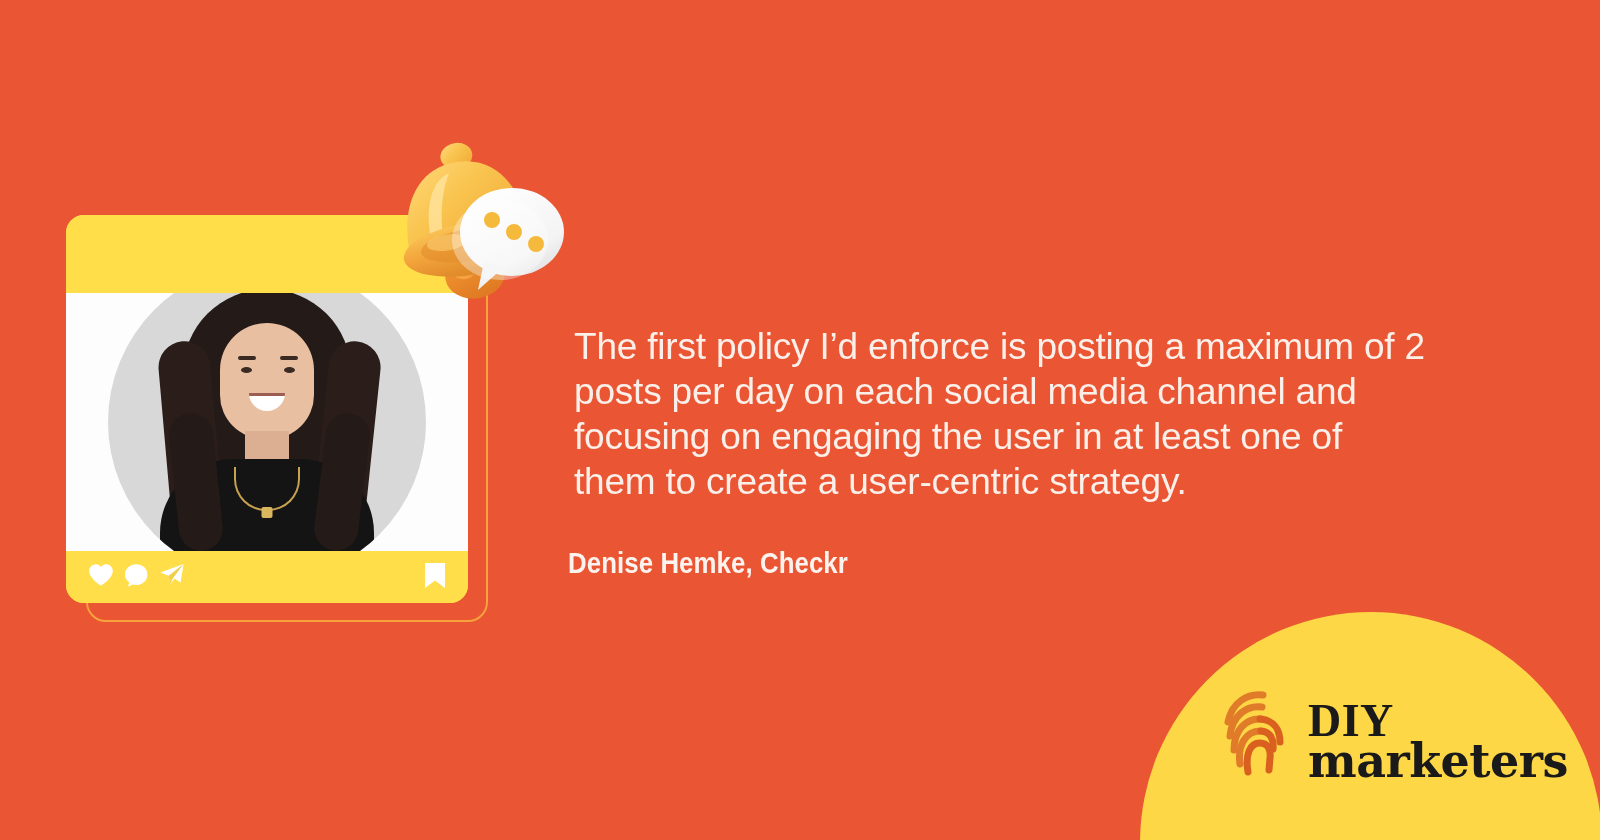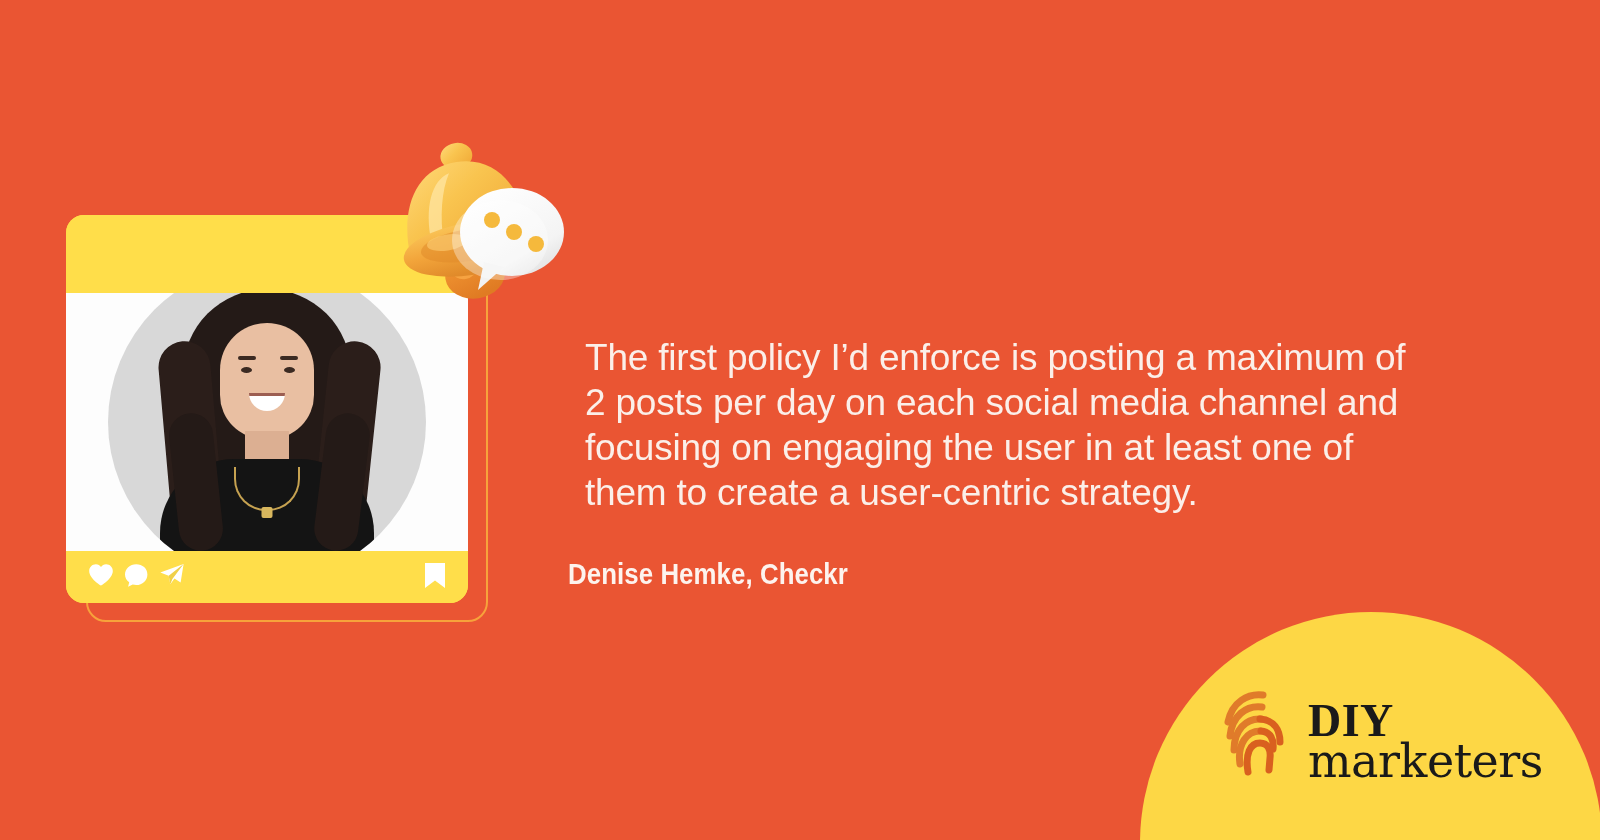--- a/index.html
+++ b/index.html
@@ -227,21 +227,21 @@
 
   
 
   .quote-block {
     position: absolute;
     left: 568px;
     top: 318px;
     width: 870px;
   }
   .quote-text {
-    margin: 17px;
+    margin: 6px;
     color: #FBEFE9;
     font-size: 37px;
     line-height: 45px;
     font-weight: 400;
     letter-spacing: -0.2px;
   }
   .quote-attrib {
     margin: 42px 0 0 0;
     color: #FDF3EE;
     font-size: 30px;
@@ -279,21 +279,21 @@
     color: #1A1A1A;
     font-family: "Liberation Serif", serif;
     font-size: 46px;
     font-weight: 700;
     letter-spacing: 0.5px;
   }
   .logo-marketers {
     color: #1A1A1A;
     font-family: "DejaVu Serif", serif;
     font-size: 46px;
-    font-weight: 400;
+    font-weight: 700;
     letter-spacing: -0.5px;
     margin-top: 2px;
   }
 </style>
 </head>
 <body>
 
 <div class="canvas">
 
   <div class="card-outline"></div>

